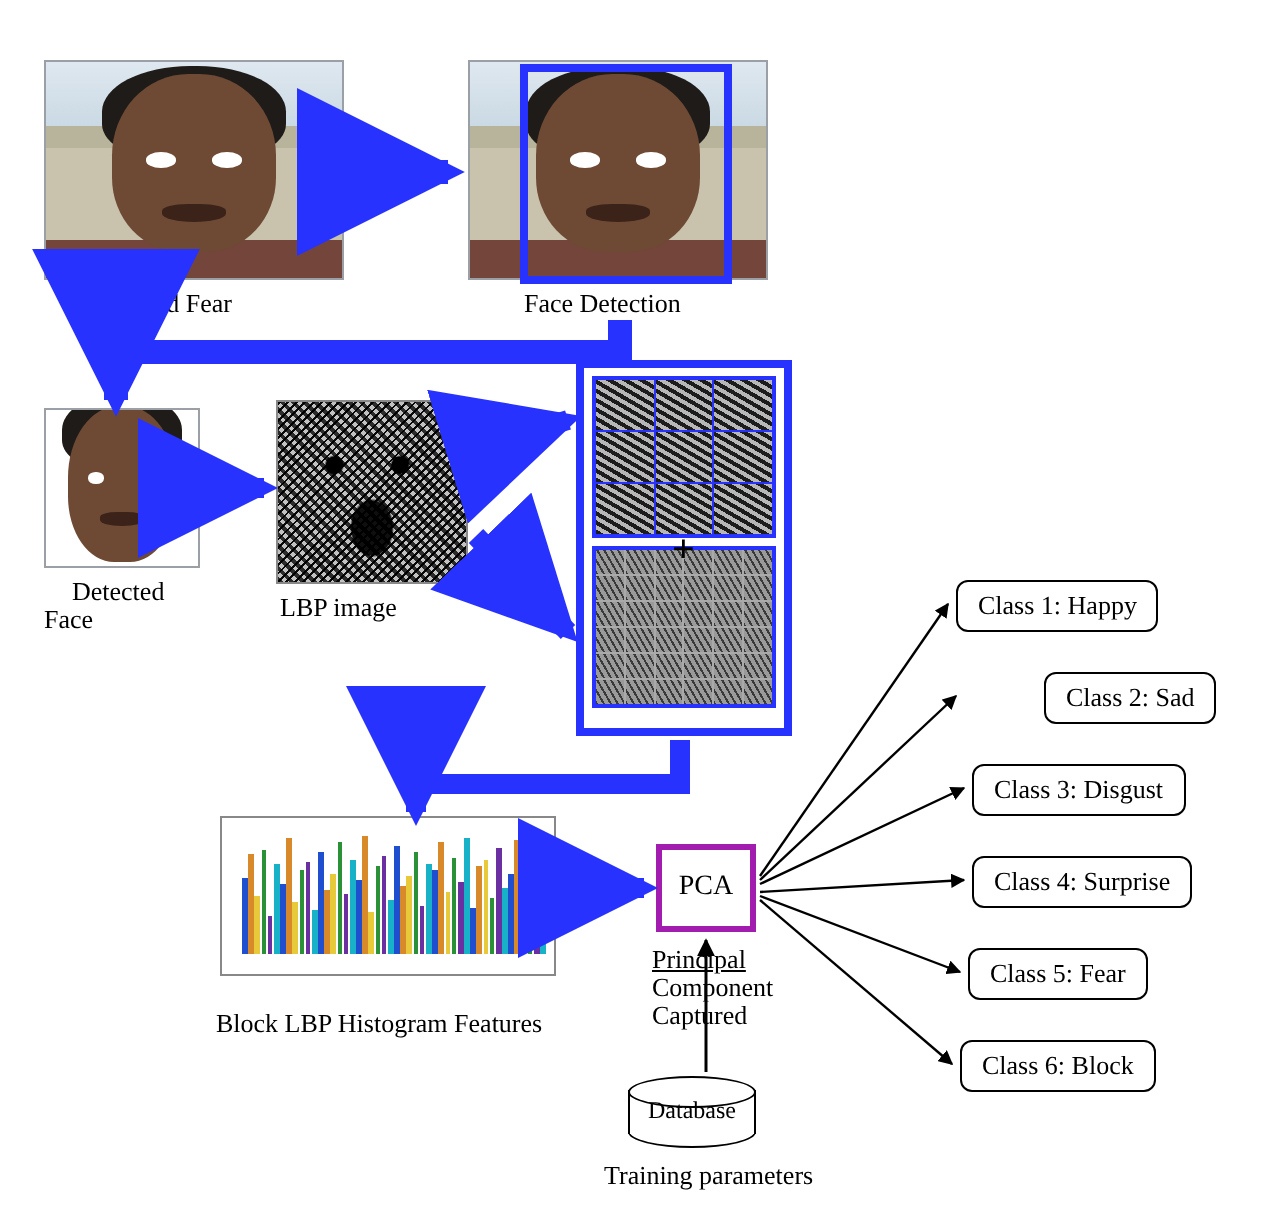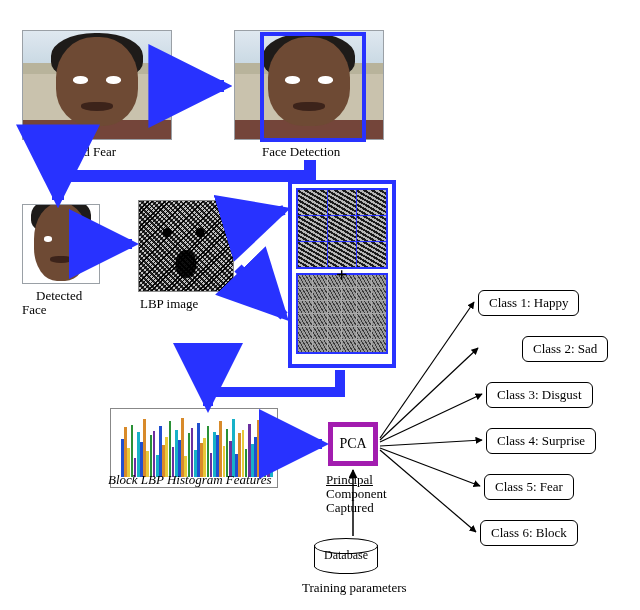--- a/index.html
+++ b/index.html
@@ -176,21 +176,21 @@
     height: 100%;
     gap: 0.5px;
   }
   .bars div {
     flex: 1;
     min-width: 1px;
   }
 
   .pcabox, .dbbox {
     position: absolute;
-    border: 5px solid #a21caf;
+    border: 3px solid #a21caf;
     box-sizing: border-box;
     background: #fff;
     display: flex;
     align-items: center;
     justify-content: center;
     font-size: 14px;
   }
   .dbcyl {
     position: absolute;
     width: 64px;
@@ -388,21 +388,21 @@
         <div style="height: 83%; background: rgb(106, 47, 160);"></div>
         <div style="height: 52%; background: rgb(23, 177, 200);"></div>
         <div style="height: 62%; background: rgb(31, 79, 207);"></div>
         <div style="height: 89%; background: rgb(216, 138, 42);"></div>
         <div style="height: 48%; background: rgb(231, 201, 58);"></div>
         <div style="height: 76%; background: rgb(42, 145, 54);"></div>
         <div style="height: 59%; background: rgb(106, 47, 160);"></div>
         <div style="height: 93%; background: rgb(23, 177, 200);"></div>
       </div>
   </div>
-  <div class="label" style="left:108px; top:472px;font-style:italic;">Block LBP Histogram Features</div>
+  <div class="label" style="left:108px; top:504px;">Block LBP Histogram Features</div>
 
   <div class="pcabox" style="left:328px; top:422px; width:50px; height:44px;">
     <span>PCA</span>
   </div>
   <div class="label" style="left:326px; top:472px;text-decoration:underline;">Principal</div>
   <div class="label" style="left:326px; top:486px;">Component</div>
   <div class="label" style="left:326px; top:500px;">Captured</div>
 
   <div class="dbcyl" style="left:314px; top:538px;">
     <div class="botE"></div>

